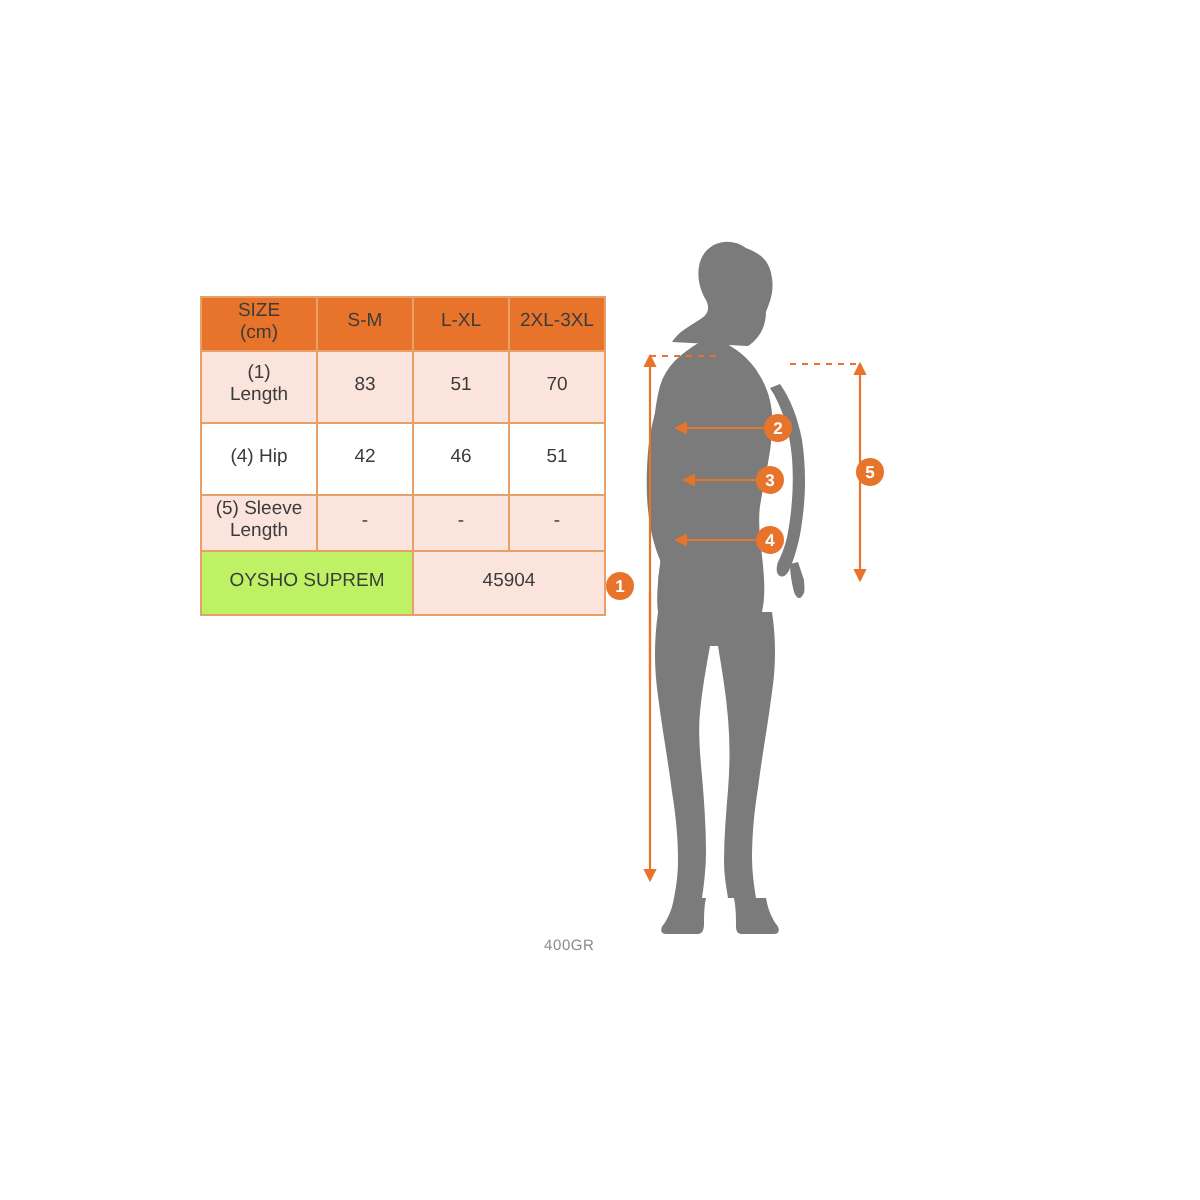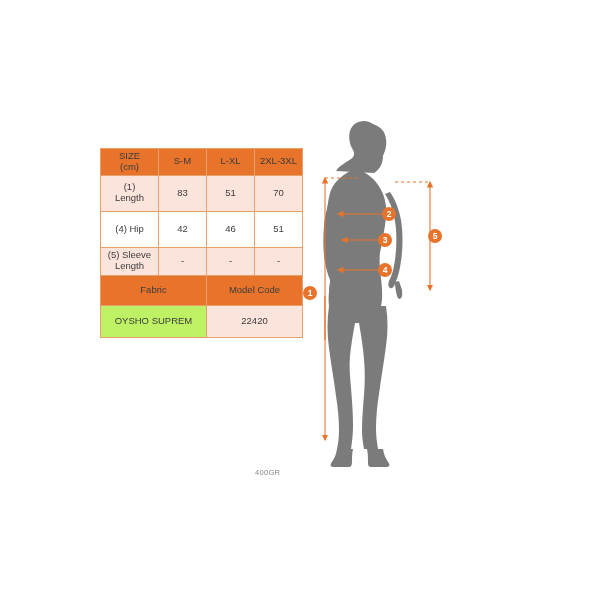--- a/index.html
+++ b/index.html
@@ -63,21 +63,21 @@
   .fabric-row td {
     height: 32px;
     font-size: 10px;
   }
   .fabric-name { background: #bef264; }
   .fabric-code { background: #fbe4dc; font-size: 11px; }
 
   
   #weight-note {
     position: absolute;
-    left: 255px; top: 468px;
+    left: 272px; top: 468px;
     font-size: 7.5px;
     color: #8a8a8a;
     letter-spacing: .3px;
   }
 
   
   #figure-area {
     position: absolute;
     left: 310px; top: 110px;
     width: 180px; height: 370px;
@@ -142,28 +142,24 @@
       <tr class="row-sleeve row-even">
         <td class="rowlabel">
           <div>(5) Sleeve</div>
           <div>Length</div>
         </td>
         <td class="bigval">-</td>
         <td class="bigval">-</td>
         <td class="bigval">-</td>
       </tr>
 
-      <tr class="fabric-hdr">
-        <td colspan="2">Fabric</td>
-        <td colspan="2">Model Code</td>
-      </tr>
 
       <tr class="fabric-row">
         <td colspan="2" class="fabric-name">OYSHO SUPREM</td>
-        <td colspan="2" class="fabric-code">22420</td>
+        <td colspan="2" class="fabric-code">45904</td>
       </tr>
     </tbody>
   </table>
 
   <div id="weight-note">400GR</div>
 
   <div id="figure-area">
     <svg id="figure-svg" width="180" height="370" viewBox="0 0 180 370">
       <g fill="#7b7b7b">
 

